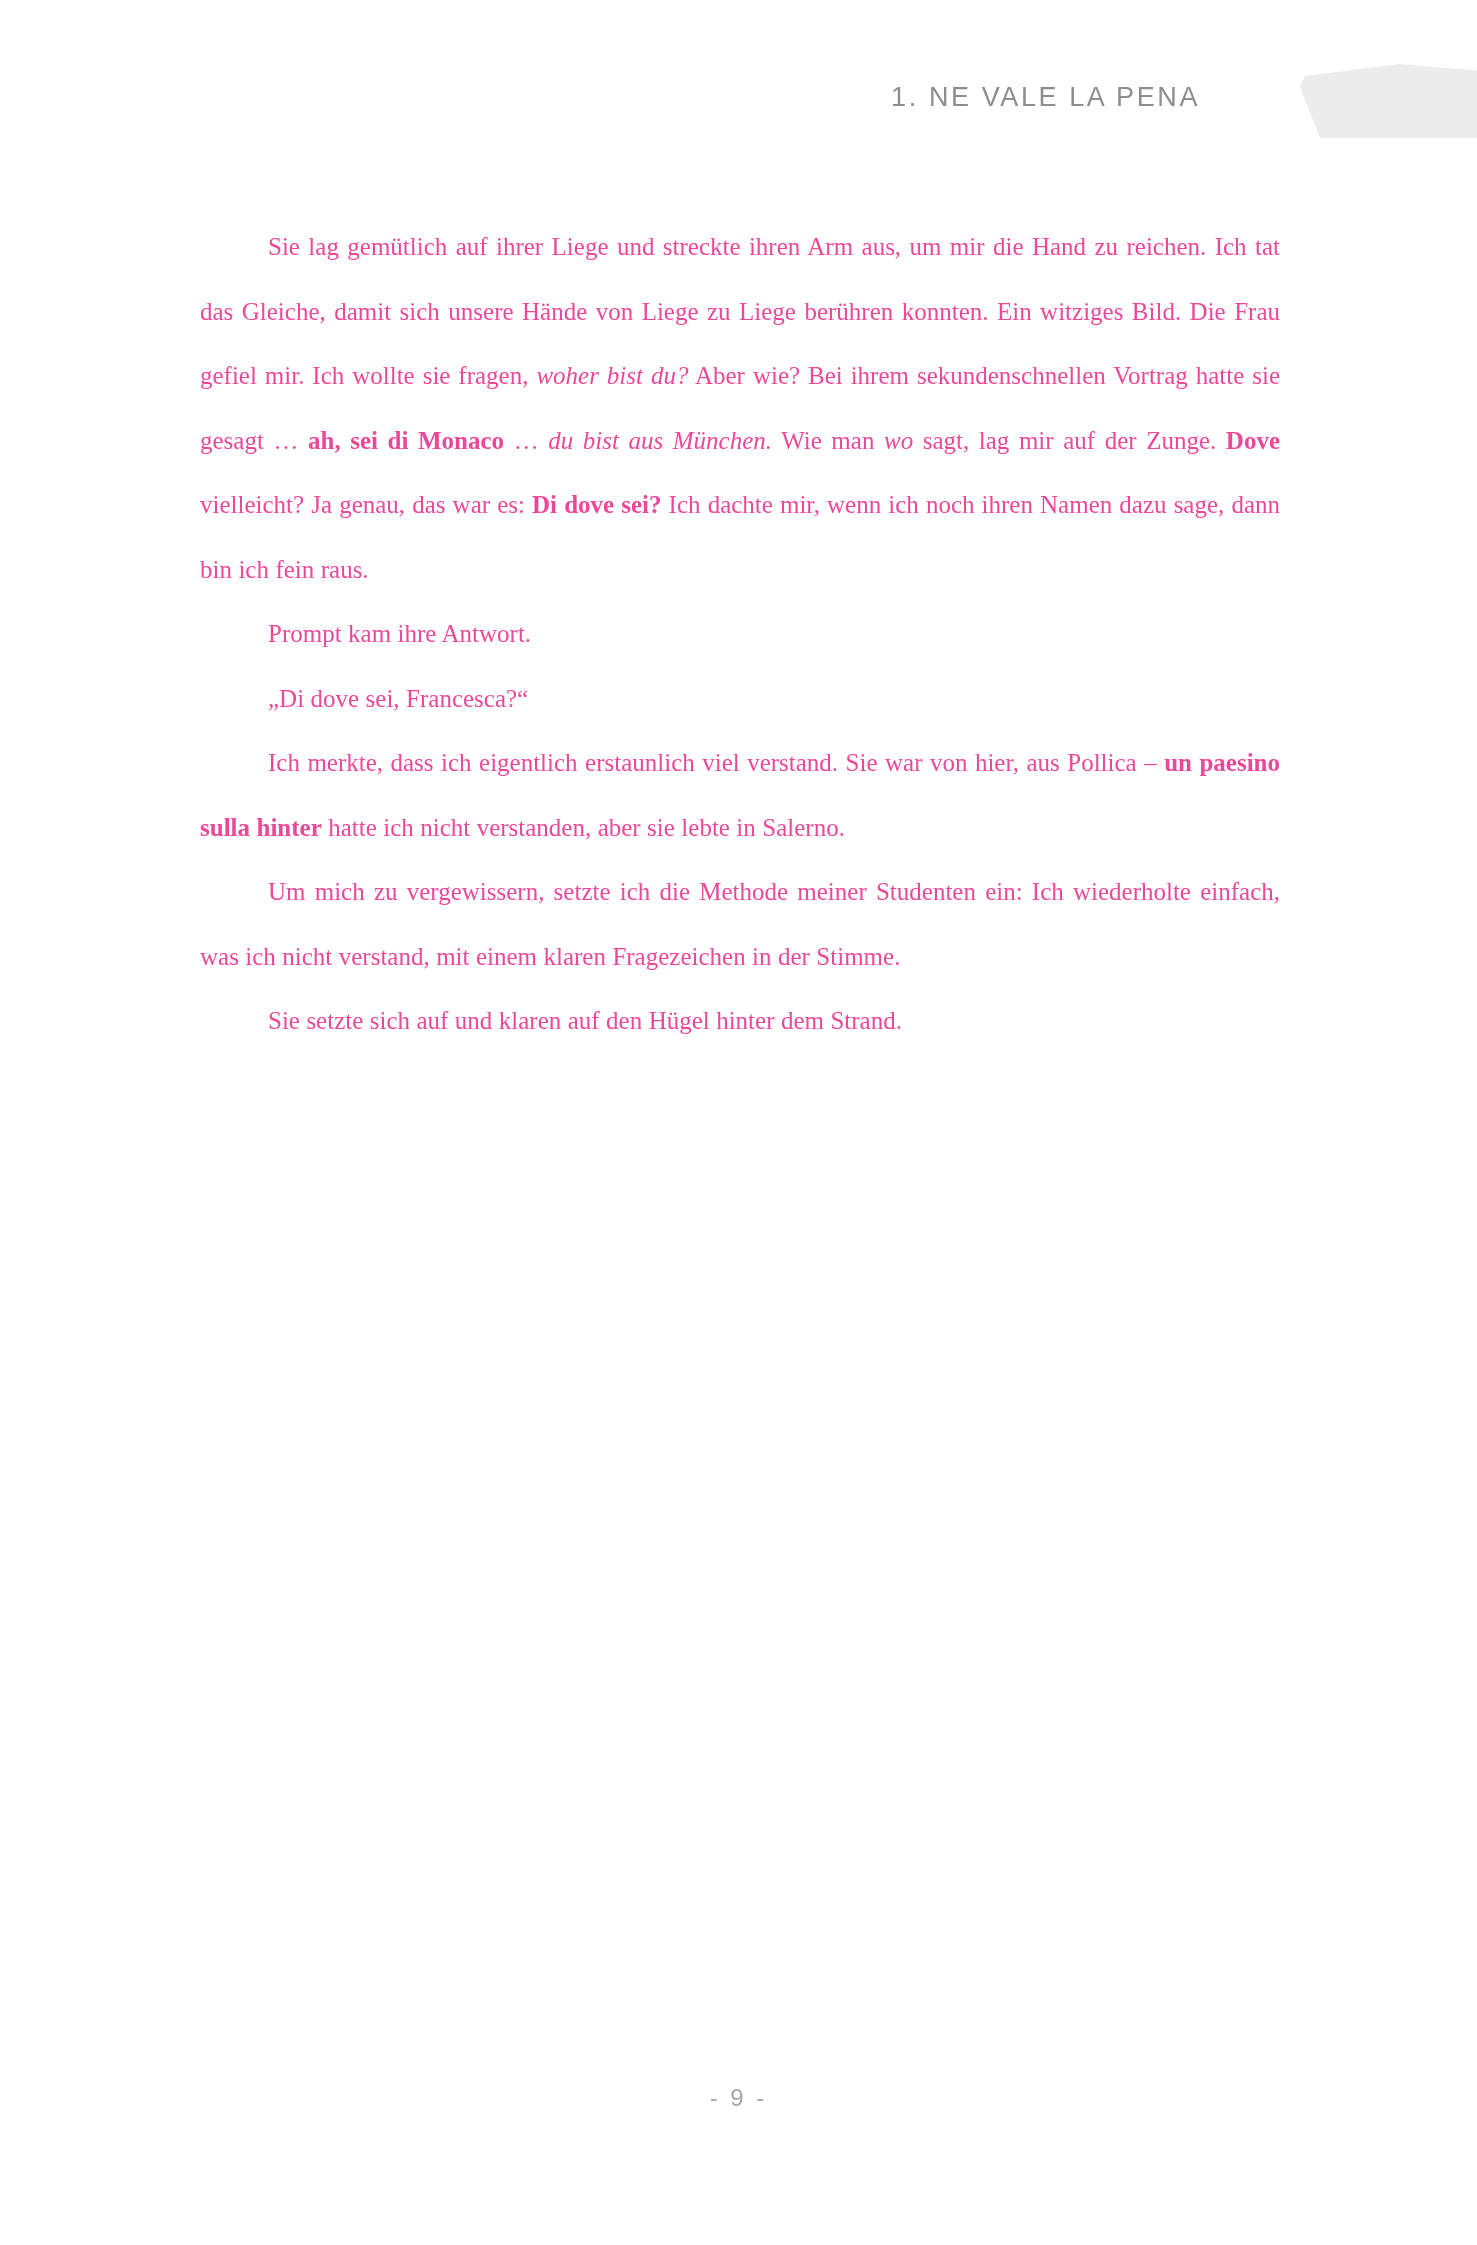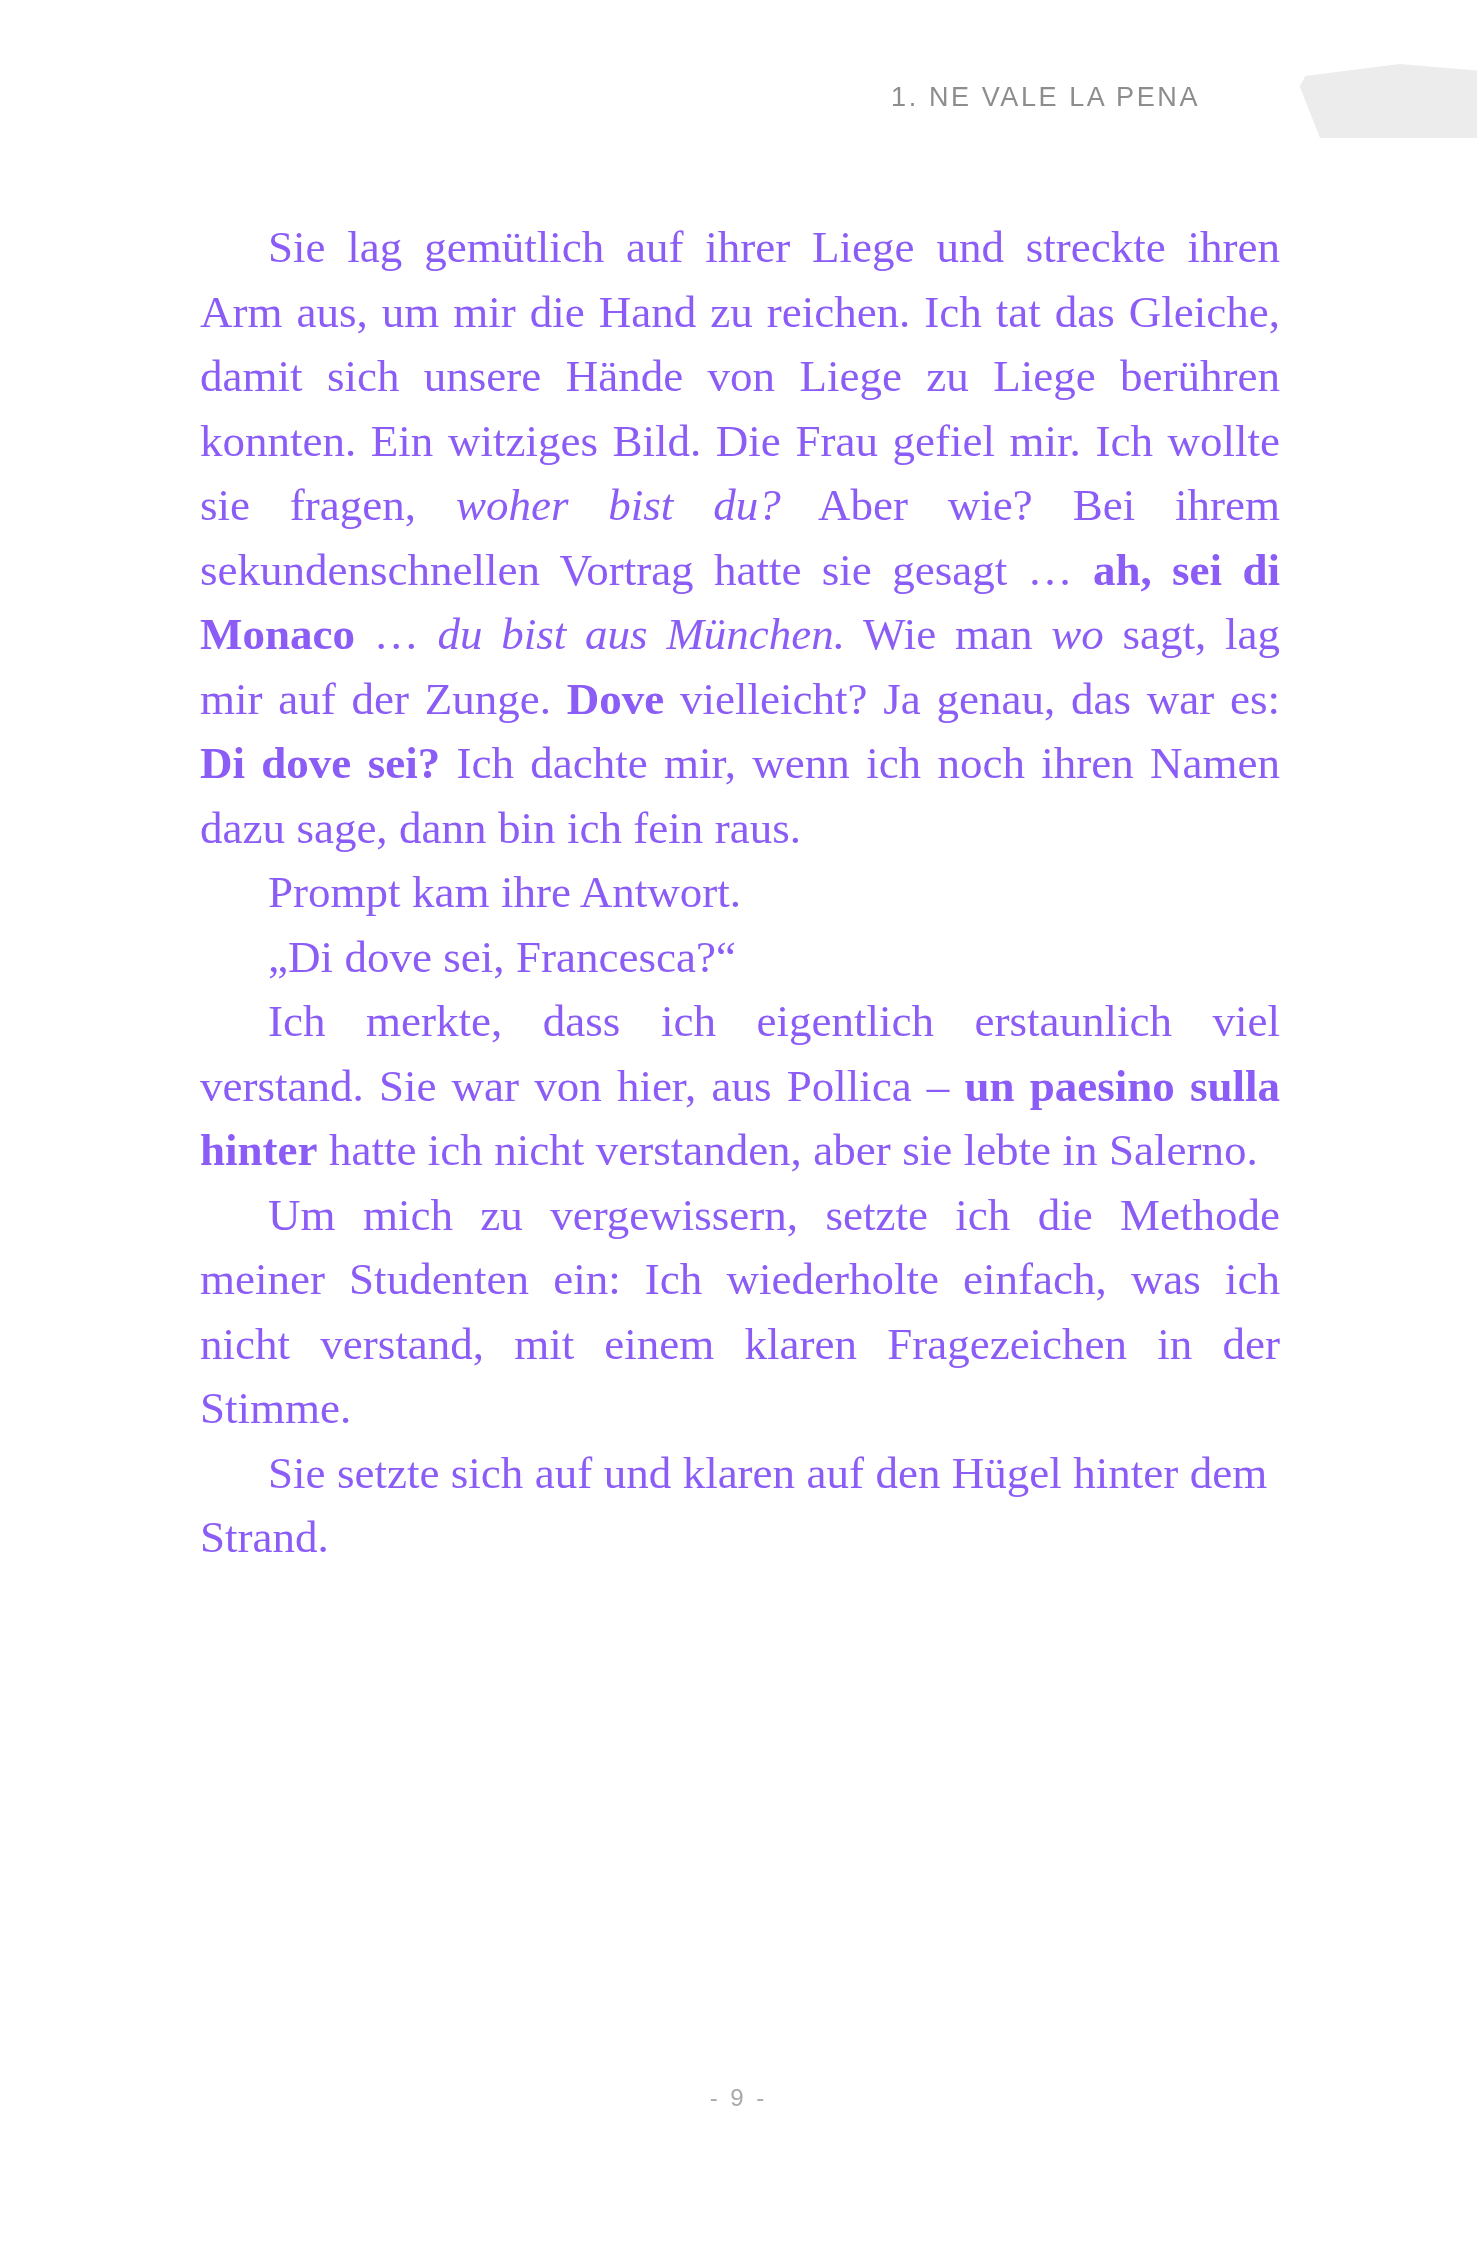--- a/index.html
+++ b/index.html
@@ -51,23 +51,23 @@
   
   .text-column {
     position: absolute;
     top: 215px;
     left: 200px;
     width: 1080px;
   }
 
   .para {
     margin: 0;
-    font-size: 45px;
+    font-size: 25px;
     line-height: 64.5px;
-    color: #8b5cf6;
+    color: #ec4899;
     text-align: justify;
     text-justify: inter-word;
     text-indent: 68px;
     hyphens: manual;
     -webkit-hyphens: manual;
     word-spacing: 0.2px;
   }
 
   .para b,
   .para strong {

